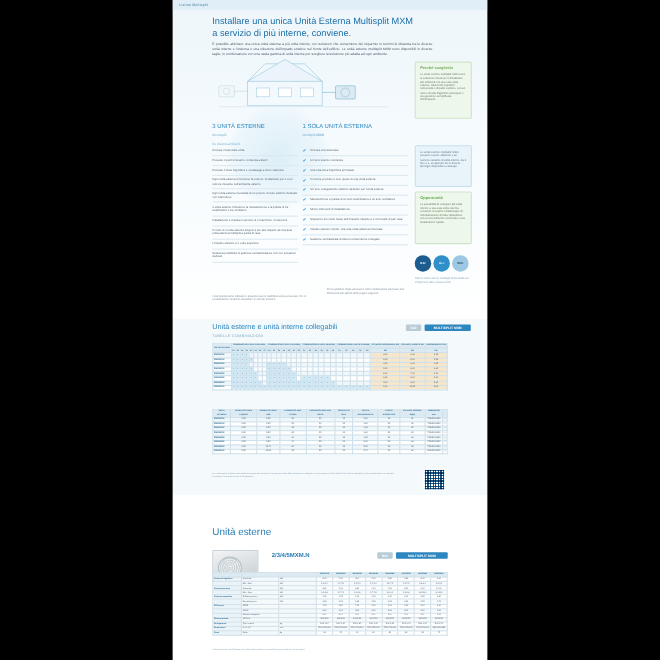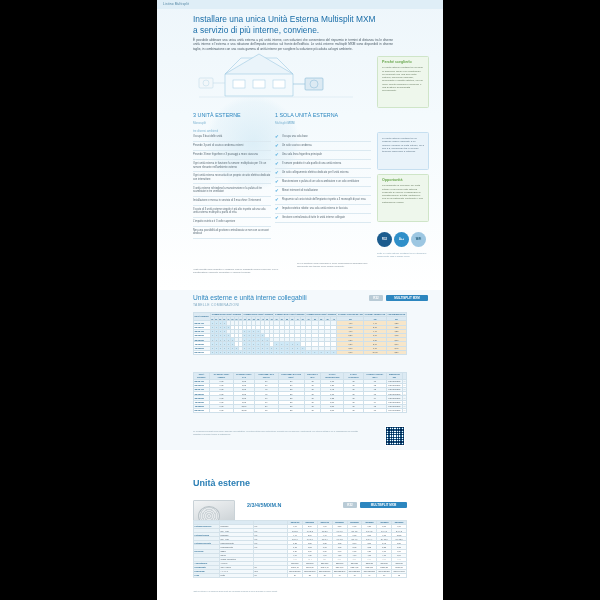--- a/index.html
+++ b/index.html
@@ -165,21 +165,21 @@
     background-blend-mode: multiply;
     border: 1px solid #fff;
   }
   
   .sec3 {
     position: absolute; left: 0; top: 450px; width: 286px; height: 150px;
     background: #ffffff;
   }
   .sec3-h {
     position: absolute; left: 36px; top: 28px;
-    font-size: 9px; color: #2b7fb5; font-weight: 700;
+    font-size: 9px; color: #2b7fb5; font-weight: 400;
   }
   .unit-photo {
     position: absolute; left: 36px; top: 50px; width: 42px; height: 30px;
     background: linear-gradient(160deg,#f2f4f5 0%, #d9dee1 55%, #c3cace 100%);
     border: .4px solid #c9d2d7; border-radius: 1px;
   }
   .unit-photo .grille {
     position: absolute; left: 4px; top: 5px; width: 22px; height: 20px;
     border-radius: 50%;
     background: repeating-radial-gradient(circle,#ced5d9 0 1px,#e6eaec 1px 2px);

